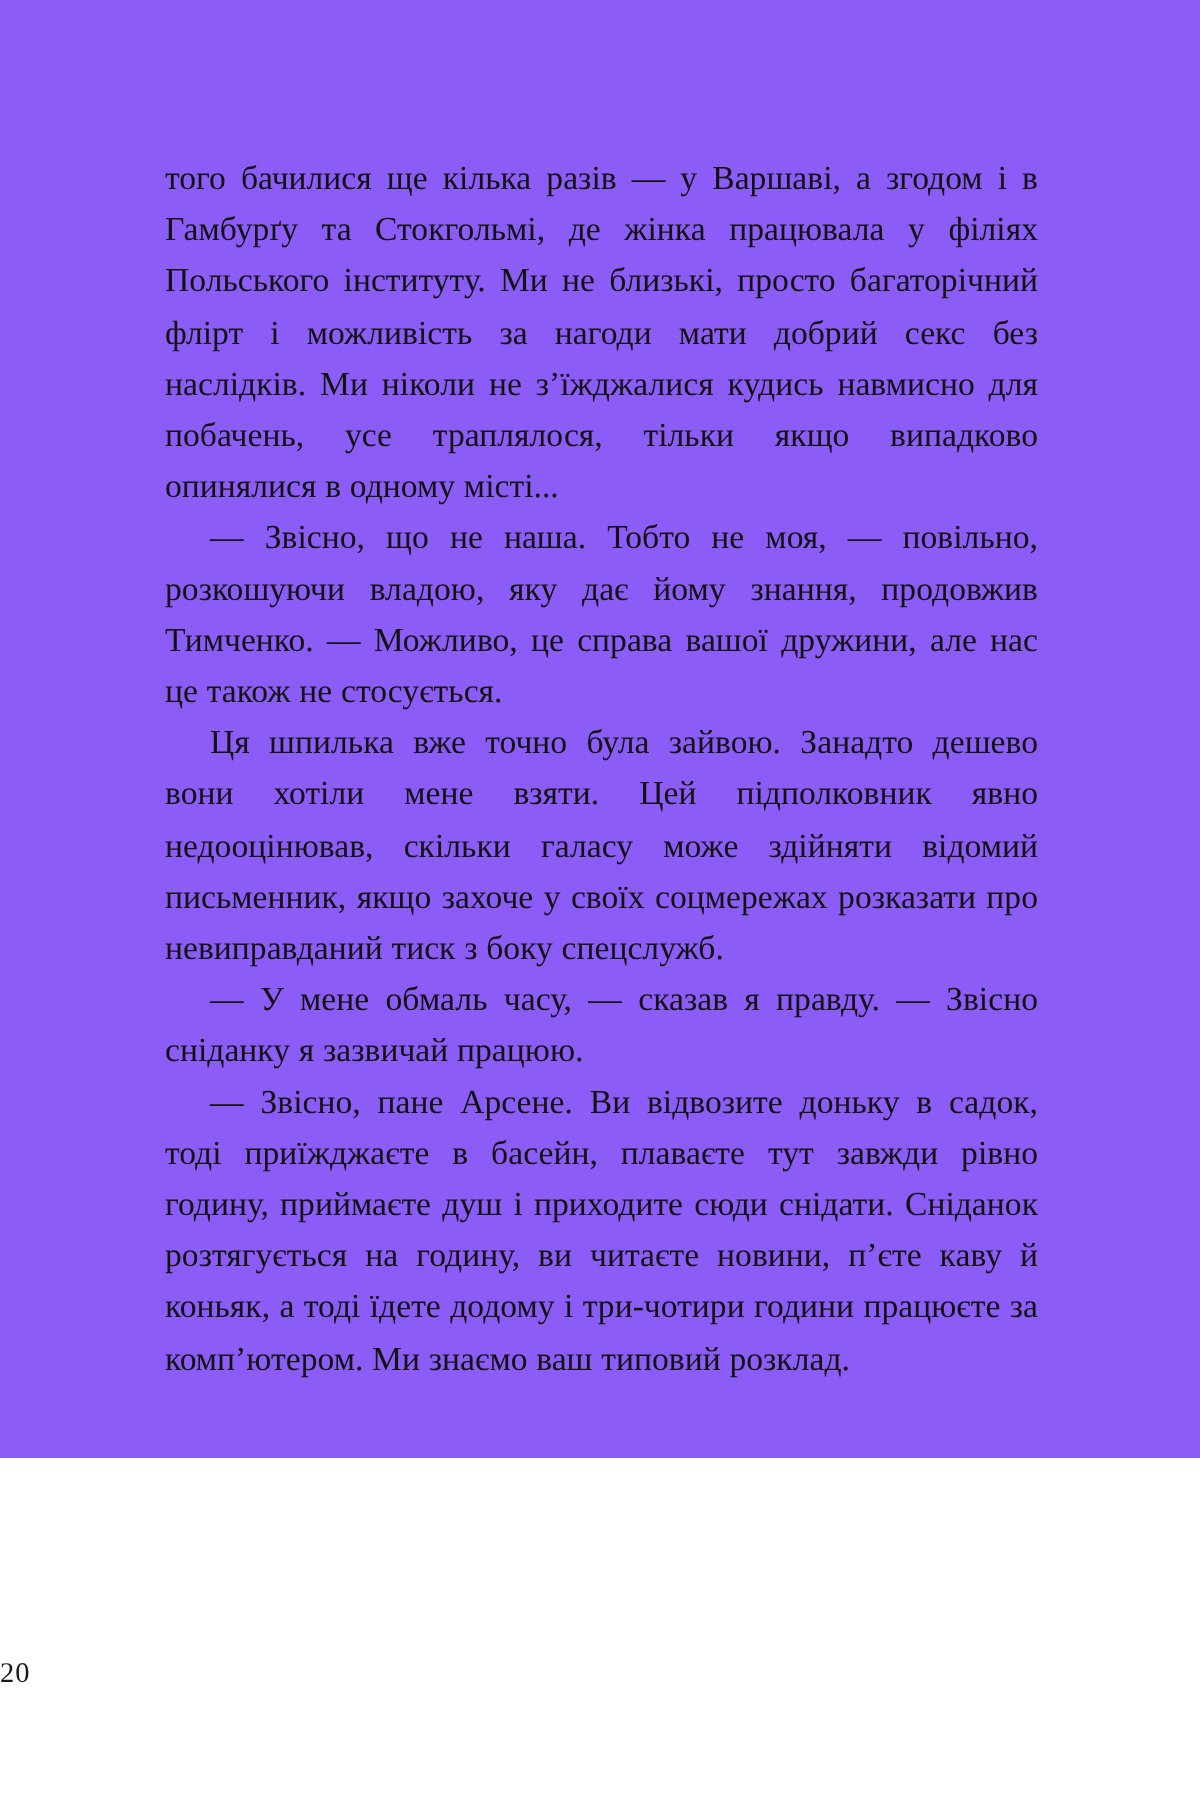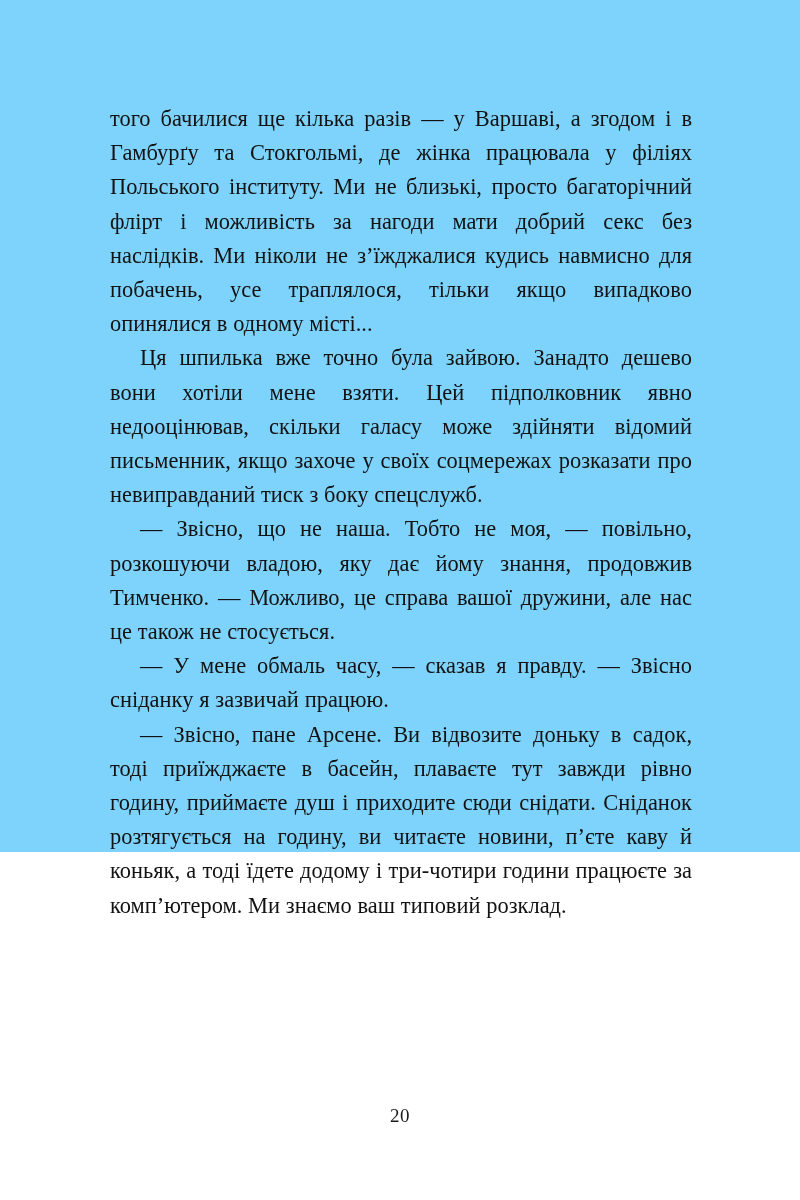--- a/index.html
+++ b/index.html
@@ -14,22 +14,22 @@
     color: #111111;
     overflow: hidden;
     position: relative;
   }
 
   .page {
     position: absolute;
     left: 0;
     top: 0;
     width: 800px;
-    height: 852px;
-    background: #7dd3fc;
+    height: 972px;
+    background: #8b5cf6;
   }
 
   .text-column {
     position: absolute;
     left: 110px;
     top: 102px;
     width: 582px;
   }
 
   .paragraph {
@@ -50,35 +50,34 @@
     text-indent: 30px;
   }
 
   
 
   .folio {
     position: absolute;
     left: 0;
     top: 1104px;
     width: 800px;
-    text-align: center;
     font-size: 19px;
     line-height: 24px;
     color: #1a1a1a;
     letter-spacing: 0.6px;
   }
 </style>
 </head>
 <body>
 
 <div class="page">
 
   <div class="text-column">
     <p class="paragraph">того бачилися ще кілька разів — у Варшаві, а згодом і в Гамбурґу та Стокгольмі, де жінка працювала у філіях Польського інституту. Ми не близькі, просто багаторічний флірт і можливість за нагоди мати добрий секс без наслідків. Ми ніколи не з’їжджалися кудись навмисно для побачень, усе траплялося, тільки якщо випадково опинялися в одному місті...</p>
+    <p class="paragraph indent">— Звісно, що не наша. Тобто не моя, — повільно, розкошуючи владою, яку дає йому знання, продовжив Тимченко. — Можливо, це справа вашої дружини, але нас це також не стосується.</p>
     <p class="paragraph indent">Ця шпилька вже точно була зайвою. Занадто дешево вони хотіли мене взяти. Цей підполковник явно недооцінював, скільки галасу може здійняти відомий письменник, якщо захоче у своїх соцмережах розказати про невиправданий тиск з боку спецслужб.</p>
-    <p class="paragraph indent">— Звісно, що не наша. Тобто не моя, — повільно, розкошуючи владою, яку дає йому знання, продовжив Тимченко. — Можливо, це справа вашої дружини, але нас це також не стосується.</p>
     <p class="paragraph indent">— У мене обмаль часу, — сказав я правду. — Звісно сніданку я зазвичай працюю.</p>
     <p class="paragraph indent">— Звісно, пане Арсене. Ви відвозите доньку в садок, тоді приїжджаєте в басейн, плаваєте тут завжди рівно годину, приймаєте душ і приходите сюди снідати. Сніданок розтягується на годину, ви читаєте новини, п’єте каву й коньяк, а тоді їдете додому і три-чотири години працюєте за комп’ютером. Ми знаємо ваш типовий розклад.</p>
   </div>
 
   <div class="folio">20</div>
 
 </div>
 
 </body></html>

